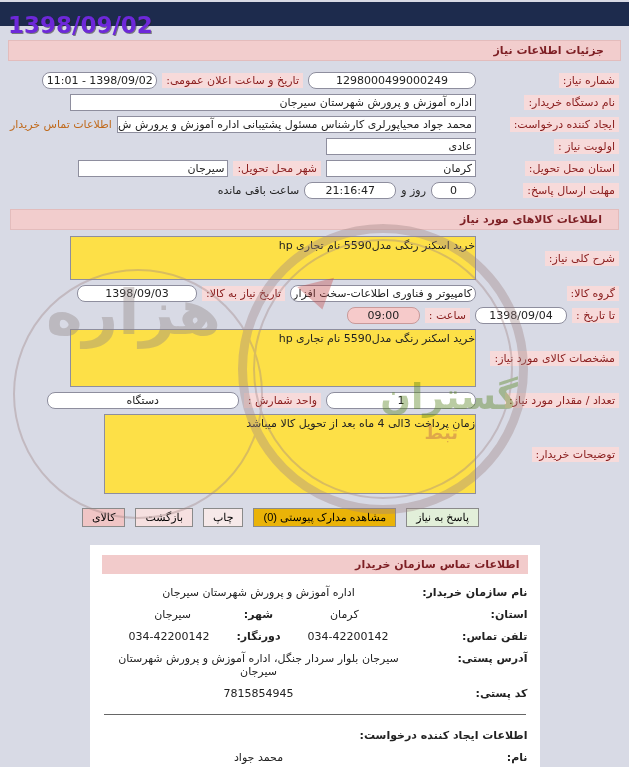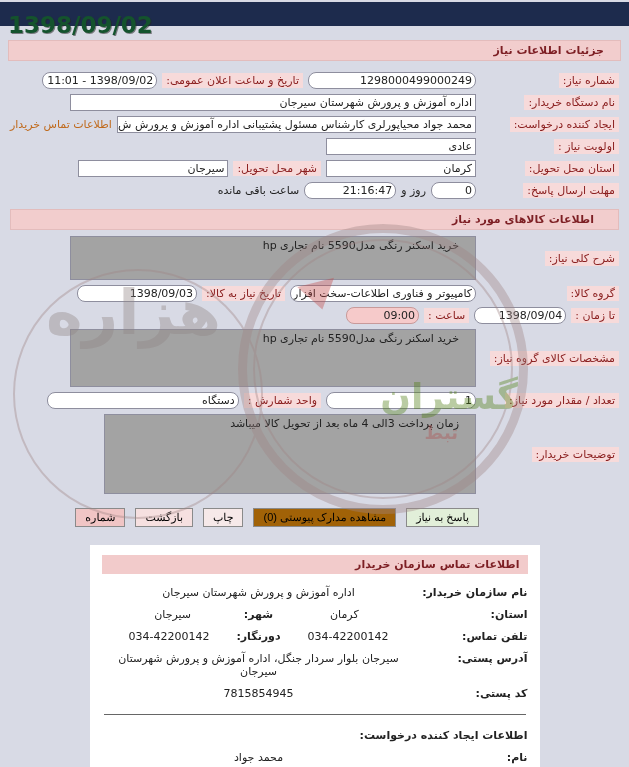--- a/index.html
+++ b/index.html
@@ -6,60 +6,60 @@
   body{
     width:629px;height:767px;overflow:hidden;position:relative;
     background:#d8dae5;
     font-family:"DejaVu Sans", sans-serif;
     font-size:11px;color:#222;
     direction:rtl;
   }
   .topbar{height:24px;background:#1d2b4d;margin-top:2px;}
   .green-date{
     position:absolute;top:12px;left:8px;z-index:20;
-    font-size:23px;font-weight:bold;color:#14532d;
+    font-size:23px;font-weight:bold;color:#6d28d9;
     text-shadow:1px 1px 0 rgba(40,40,40,.55);
     direction:ltr;
   }
   .title-bar{
     margin:14px 8px 0 8px;background:#f2cdcd;color:#7d1f24;
     font-weight:bold;padding:3px 16px;border:1px solid #e3bcbc;
   }
   .form{padding:6px 10px 0 10px;}
   .row{display:flex;align-items:center;margin:5px 0;gap:5px;}
   .lblcell{width:138px;flex:none;display:flex;justify-content:flex-start;text-align:right;}
   .lbl{background:#f7dada;color:#8b2020;padding:1px 4px;white-space:nowrap;}
   .txt{white-space:nowrap;}
   .input{
     background:#fff;border:1px solid #8e8e9e;height:17px;line-height:15px;
     padding:0 3px;box-sizing:border-box;white-space:nowrap;overflow:hidden;
   }
   .input.pink{background:#f6caca;border-color:#c89a9a;}
-  .center{border-radius:8px;}
+  .center{text-align:center;border-radius:8px;}
   .fill{flex:1;min-width:0;}
   .sp55{width:55px;flex:none;}
   .w45{width:45px;flex:none;}  .w55{width:73px;flex:none;}
   .w90{width:92px;flex:none;}  .w115{width:115px;flex:none;}
   .w120{width:120px;flex:none;}.w150{width:150px;flex:none;}
   .w160{width:192px;flex:none;}.w165{width:168px;flex:none;}
   .w185{width:186px;flex:none;}
   .tarea{
-    background:#a3a3a3;border:1px solid #8e8e9e;padding:2px 16px;
+    background:#fde047;border:1px solid #8e8e9e;padding:2px 0;
     overflow:hidden;box-sizing:border-box;
   }
   .h44{height:44px;} .h58{height:58px;} .h80{height:80px;margin-left:34px;}
   .link{color:#c06a1c;cursor:pointer;white-space:nowrap;}
   .section-bar{
     margin:10px 0 6px 0;background:#f2cdcd;color:#7d1f24;
-    font-weight:bold;padding:3px 24px;border:1px solid #e3bcbc;
+    font-weight:bold;padding:3px 16px;border:1px solid #e3bcbc;
   }
   .btnrow{display:flex;gap:10px;margin:14px 0 0 0;padding-right:140px;}
   .btn{border:1px solid #8a8a8a;padding:2px 9px;font-size:11px;cursor:pointer;white-space:nowrap;}
   .btn-respond{background:#e2efd9;}
-  .btn-attach{background:#a16207;}
+  .btn-attach{background:#eab308;}
   .btn-print{background:#f6e9e9;}
   .btn-back{background:#f6e0e0;}
   .btn-exit{background:#f0c5c5;}
   .panel{
     width:426px;background:#fff;margin:18px auto 0 auto;
     padding:10px 12px 20px 12px;
   }
   .panel-title{
     background:#f2cbcb;color:#7d1f24;font-weight:bold;
     padding:3px 8px;margin-bottom:12px;
@@ -179,29 +179,29 @@
   <div class="row">
     <div class="lblcell">
         <span class="lbl">گروه کالا:</span>
       </div>
     <div class="input center w185">کامپیوتر و فناوری اطلاعات-سخت افزار</div>
     <span class="lbl">تاریخ نیاز به کالا:</span>
     <div class="input center w120">1398/09/03</div>
   </div>
 
   <div class="row">
-    <span class="lbl">تا زمان :</span>
+    <span class="lbl">تا تاریخ :</span>
     <div class="input center w90">1398/09/04</div>
     <span class="lbl">ساعت :</span>
     <div class="input pink center w55">09:00</div>
   </div>
 
   <div class="row">
     <div class="lblcell">
-        <span class="lbl">مشخصات کالای گروه نیاز:</span>
+        <span class="lbl">مشخصات کالای مورد نیاز:</span>
       </div>
     <div class="tarea fill h58">خرید اسکنر رنگی مدل5590 نام تجاری hp</div>
     <div class="sp55"></div>
   </div>
 
   <div class="row">
     <div class="lblcell">
         <span class="lbl">تعداد / مقدار مورد نیاز:</span>
       </div>
     <div class="input center w150">1</div>
@@ -215,21 +215,21 @@
       </div>
     <div class="tarea fill h80">زمان پرداخت 3الی 4 ماه  بعد از تحویل کالا میباشد</div>
     <div class="sp55"></div>
   </div>
 
   <div class="btnrow">
     <button class="btn btn-respond">پاسخ به نیاز</button>
     <button class="btn btn-attach">مشاهده مدارک پیوستی (0)</button>
     <button class="btn btn-print">چاپ</button>
     <button class="btn btn-back">بازگشت</button>
-    <button class="btn btn-exit">شماره</button>
+    <button class="btn btn-exit">کالای</button>
   </div>
 </div>
 
 <div class="panel">
   <div class="panel-title">اطلاعات تماس سازمان خریدار</div>
 
   <div class="prow">
     <span class="plbl">نام سازمان خریدار:</span>
     <span class="pval">اداره آموزش و پرورش شهرستان سیرجان</span>
   </div>

